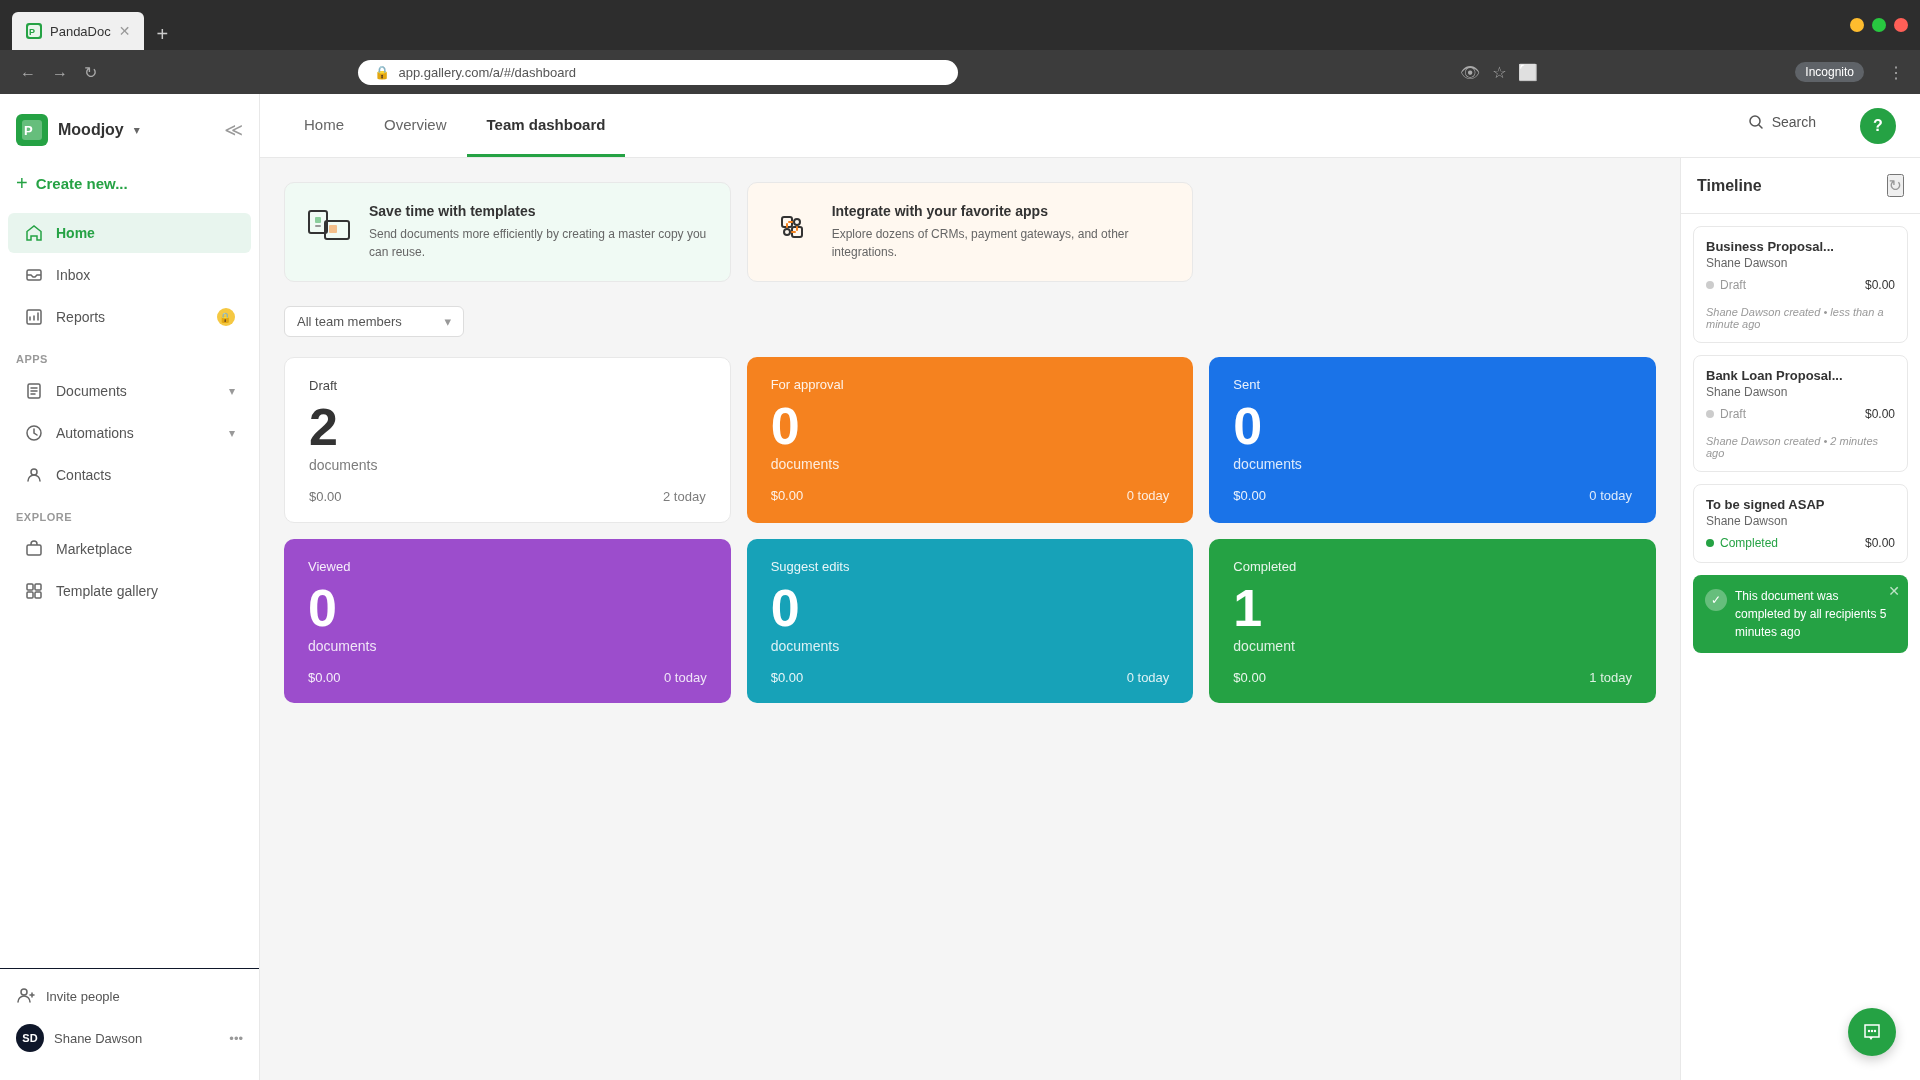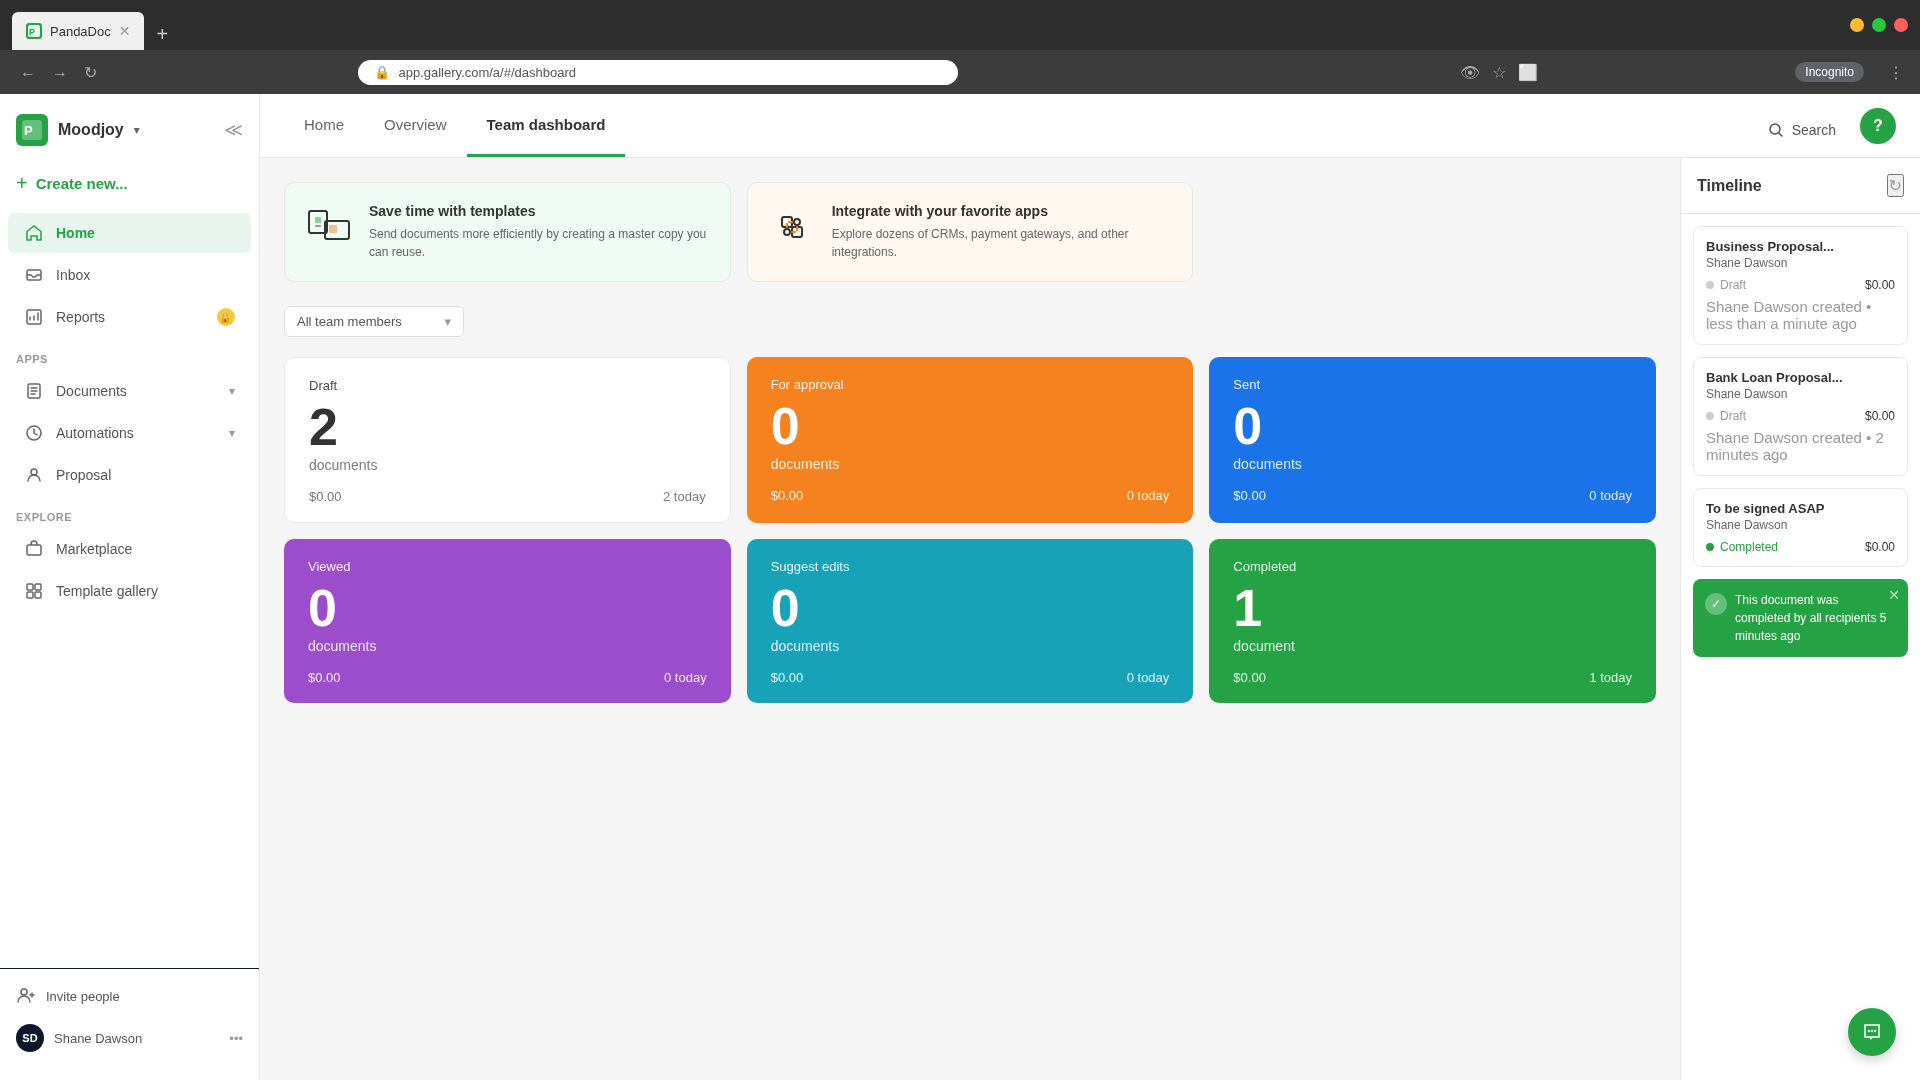--- a/index.html
+++ b/index.html
@@ -59,21 +59,21 @@
     .more-btn { margin-left: auto; color: #999; }
 
     
     .main-content { flex: 1; display: flex; flex-direction: column; overflow: hidden; }
 
     
     .top-nav { background: #fff; border-bottom: 1px solid #e8e8e8; display: flex; align-items: center; padding: 0 24px; height: 64px; gap: 0; }
     .top-nav-tabs { display: flex; gap: 0; height: 100%; }
     .top-nav-tab { display: flex; align-items: center; padding: 0 20px; font-size: 15px; color: #666; cursor: pointer; border-bottom: 3px solid transparent; height: 100%; }
     .top-nav-tab.active { color: #333; font-weight: 600; border-bottom: 3px solid #25a244; }
-    .top-nav-right { margin-left: auto; display: flex; align-items: flex-end; gap: 12px; }
+    .top-nav-right { margin-left: auto; display: flex; align-items: flex-start; gap: 32px; }
     .search-btn { display: flex; align-items: center; gap: 8px; color: #555; font-size: 14px; cursor: pointer; padding: 6px 12px; border-radius: 6px; border: none; background: none; }
     .help-btn { width: 36px; height: 36px; background: #25a244; border-radius: 50%; color: white; display: flex; align-items: center; justify-content: center; font-weight: 700; font-size: 16px; cursor: pointer; border: none; }
 
     
     .dashboard-body { display: flex; flex: 1; overflow: hidden; }
     .dashboard-main { flex: 1; overflow-y: auto; padding: 24px; }
 
     
     .promo-cards { display: grid; grid-template-columns: repeat(3, 1fr); gap: 16px; margin-bottom: 24px; }
     .promo-card { background: #fff; border-radius: 10px; padding: 20px; display: flex; gap: 16px; align-items: flex-start; border: 1px solid #e8e8e8; }
@@ -117,21 +117,21 @@
     .timeline-refresh { color: #999; cursor: pointer; font-size: 16px; }
     .timeline-items { padding: 12px; display: flex; flex-direction: column; gap: 12px; }
     .timeline-item { border: 1px solid #e8e8e8; border-radius: 8px; padding: 12px; cursor: pointer; }
     .timeline-item-title { font-size: 13px; font-weight: 600; color: #333; margin-bottom: 2px; }
     .timeline-item-user { font-size: 12px; color: #666; margin-bottom: 8px; }
     .timeline-item-status { display: flex; align-items: center; gap: 6px; font-size: 12px; color: #999; }
     .status-dot { width: 8px; height: 8px; border-radius: 50%; background: #ccc; }
     .status-dot.draft { background: #ccc; }
     .status-dot.completed { background: #25a244; }
     .status-amount { margin-left: auto; color: #333; font-weight: 500; }
-    .timeline-item-time { font-size: 15px; color: #999; margin-top: 6px; }
+    .timeline-item-time { font-size: 11px; color: #999; margin-top: 14px; font-style: italic; }
 
     
     .notification-card { background: #25a244; border-radius: 8px; padding: 12px; margin: 0 12px 12px; position: relative; }
     .notification-card-text { font-size: 12px; color: white; line-height: 1.5; }
     .notification-close { position: absolute; top: 8px; right: 8px; color: rgba(255,255,255,0.7); cursor: pointer; font-size: 14px; background: none; border: none; }
 
     
     .chat-btn { position: fixed; bottom: 24px; right: 24px; width: 48px; height: 48px; background: #25a244; border-radius: 50%; display: flex; align-items: center; justify-content: center; color: white; font-size: 20px; cursor: pointer; box-shadow: 0 4px 12px rgba(0,0,0,0.2); z-index: 100; }
 
     
@@ -258,21 +258,21 @@
         <span>Automations</span>
         <span style="margin-left:auto;color:#999;font-size:12px;">▾</span>
       </div>
       <div class="sidebar-item">
         <span class="sidebar-item-icon">
           <svg width="18" height="18" viewBox="0 0 18 18" fill="none">
               <circle cx="9" cy="6" r="3" stroke="#666" stroke-width="1.5"></circle>
               <path d="M3 15c0-3.314 2.686-6 6-6s6 2.686 6 6" stroke="#666" stroke-width="1.5" stroke-linecap="round"></path>
             </svg>
         </span>
-        <span>Proposal</span>
+        <span>Contacts</span>
       </div>
     </div>
 
     <div class="sidebar-section">EXPLORE</div>
     <div class="sidebar-nav">
       <div class="sidebar-item">
         <span class="sidebar-item-icon">
           <svg width="18" height="18" viewBox="0 0 18 18" fill="none">
               <rect x="2" y="5" width="14" height="10" rx="1.5" stroke="#666" stroke-width="1.5"></rect>
               <path d="M6 5V4a3 3 0 016 0v1" stroke="#666" stroke-width="1.5"></path>

